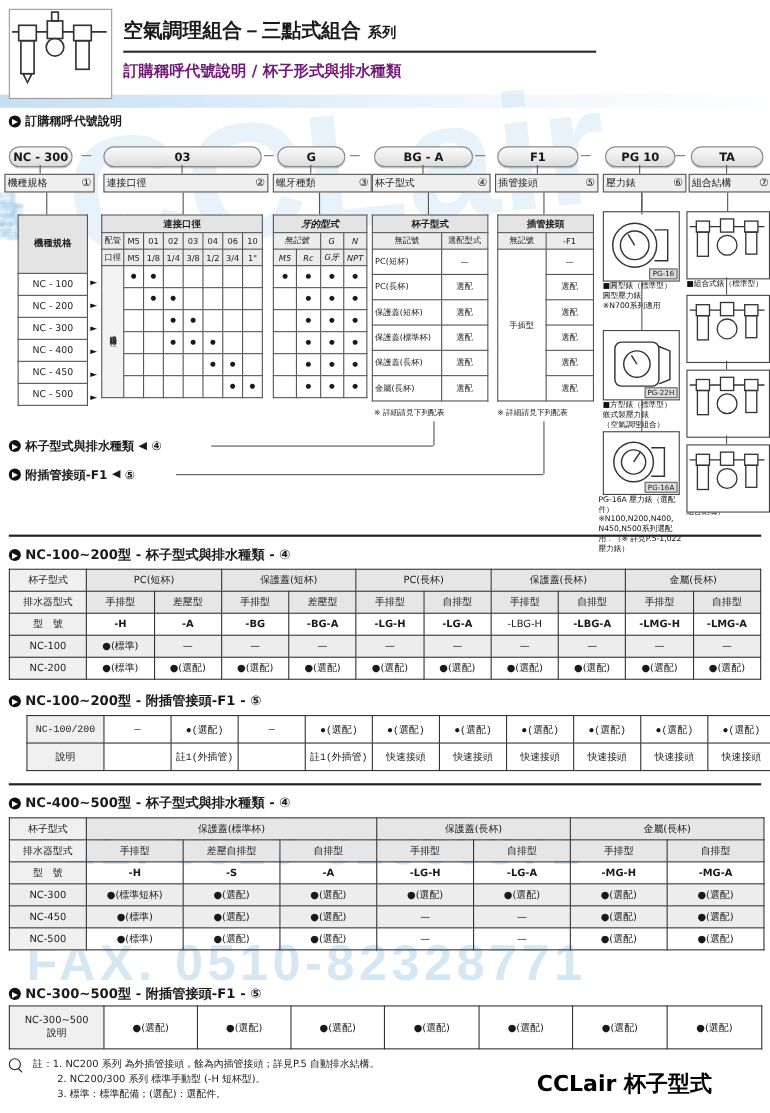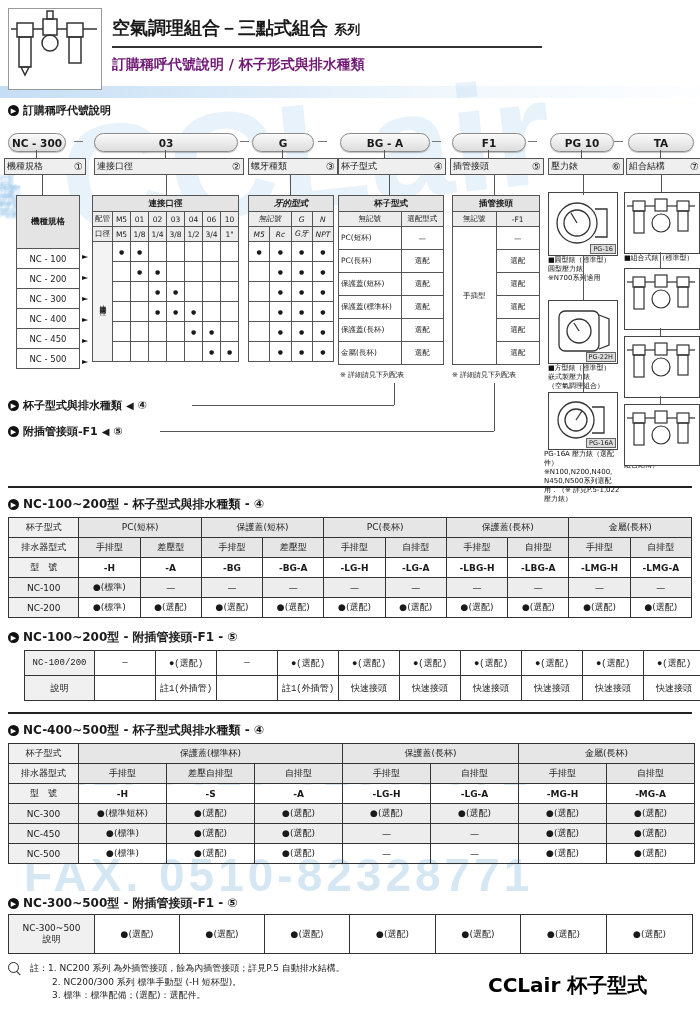--- a/index.html
+++ b/index.html
@@ -480,21 +480,21 @@
           <td class="hd">自排型</td>
         </tr>
         <tr>
           <td class="lab">型　號</td>
           <td style="font-weight: bold;">-H</td>
           <td style="font-weight: bold;">-A</td>
           <td style="font-weight: bold;">-BG</td>
           <td style="font-weight: bold;">-BG-A</td>
           <td style="font-weight: bold;">-LG-H</td>
           <td style="font-weight: bold;">-LG-A</td>
-          <td style="font-weight: bold;">-LBG-H</td>
+          <td style="font-weight: normal;">-LBG-H</td>
           <td style="font-weight: bold;">-LBG-A</td>
           <td style="font-weight: bold;">-LMG-H</td>
           <td style="font-weight: bold;">-LMG-A</td>
         </tr>
         <tr class="shade">
           <td class="lab">NC-100</td>
           <td>●(標準)</td>
           <td>—</td>
           <td>—</td>
           <td>—</td>

